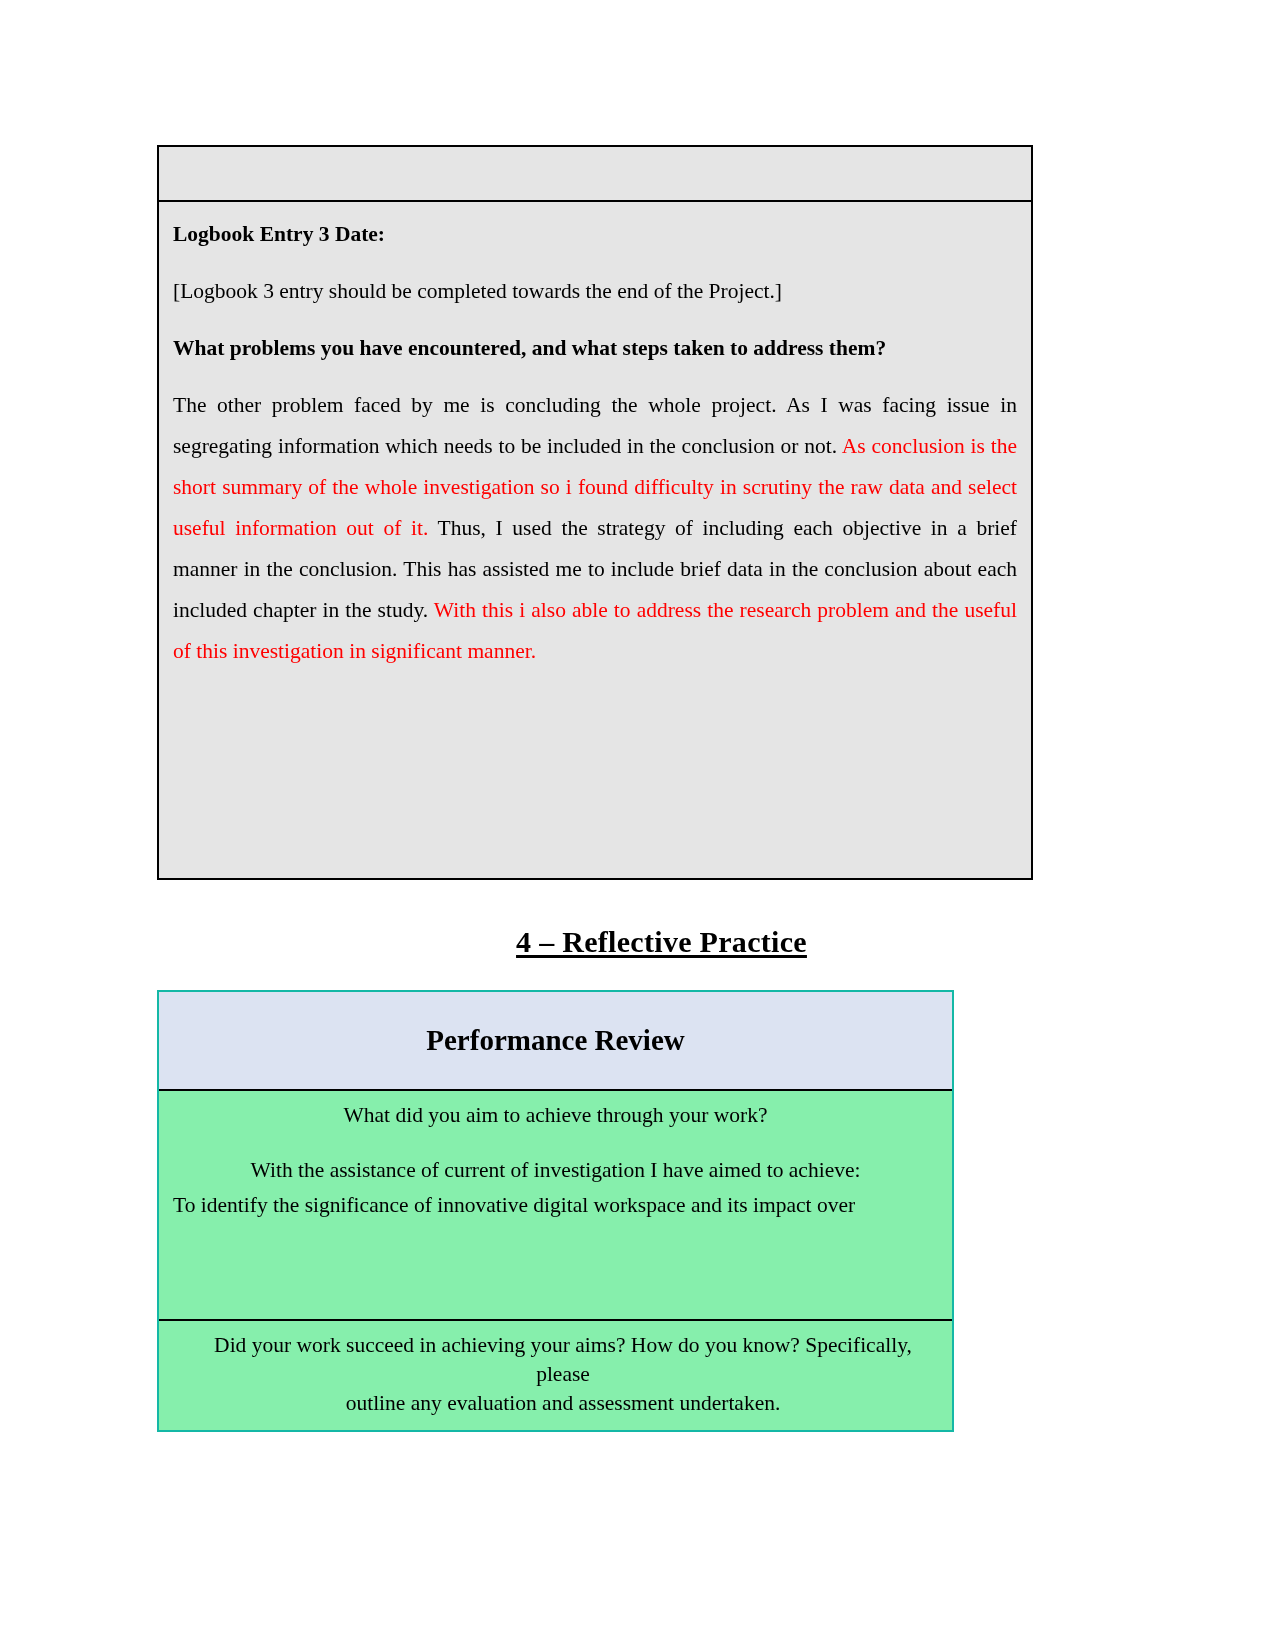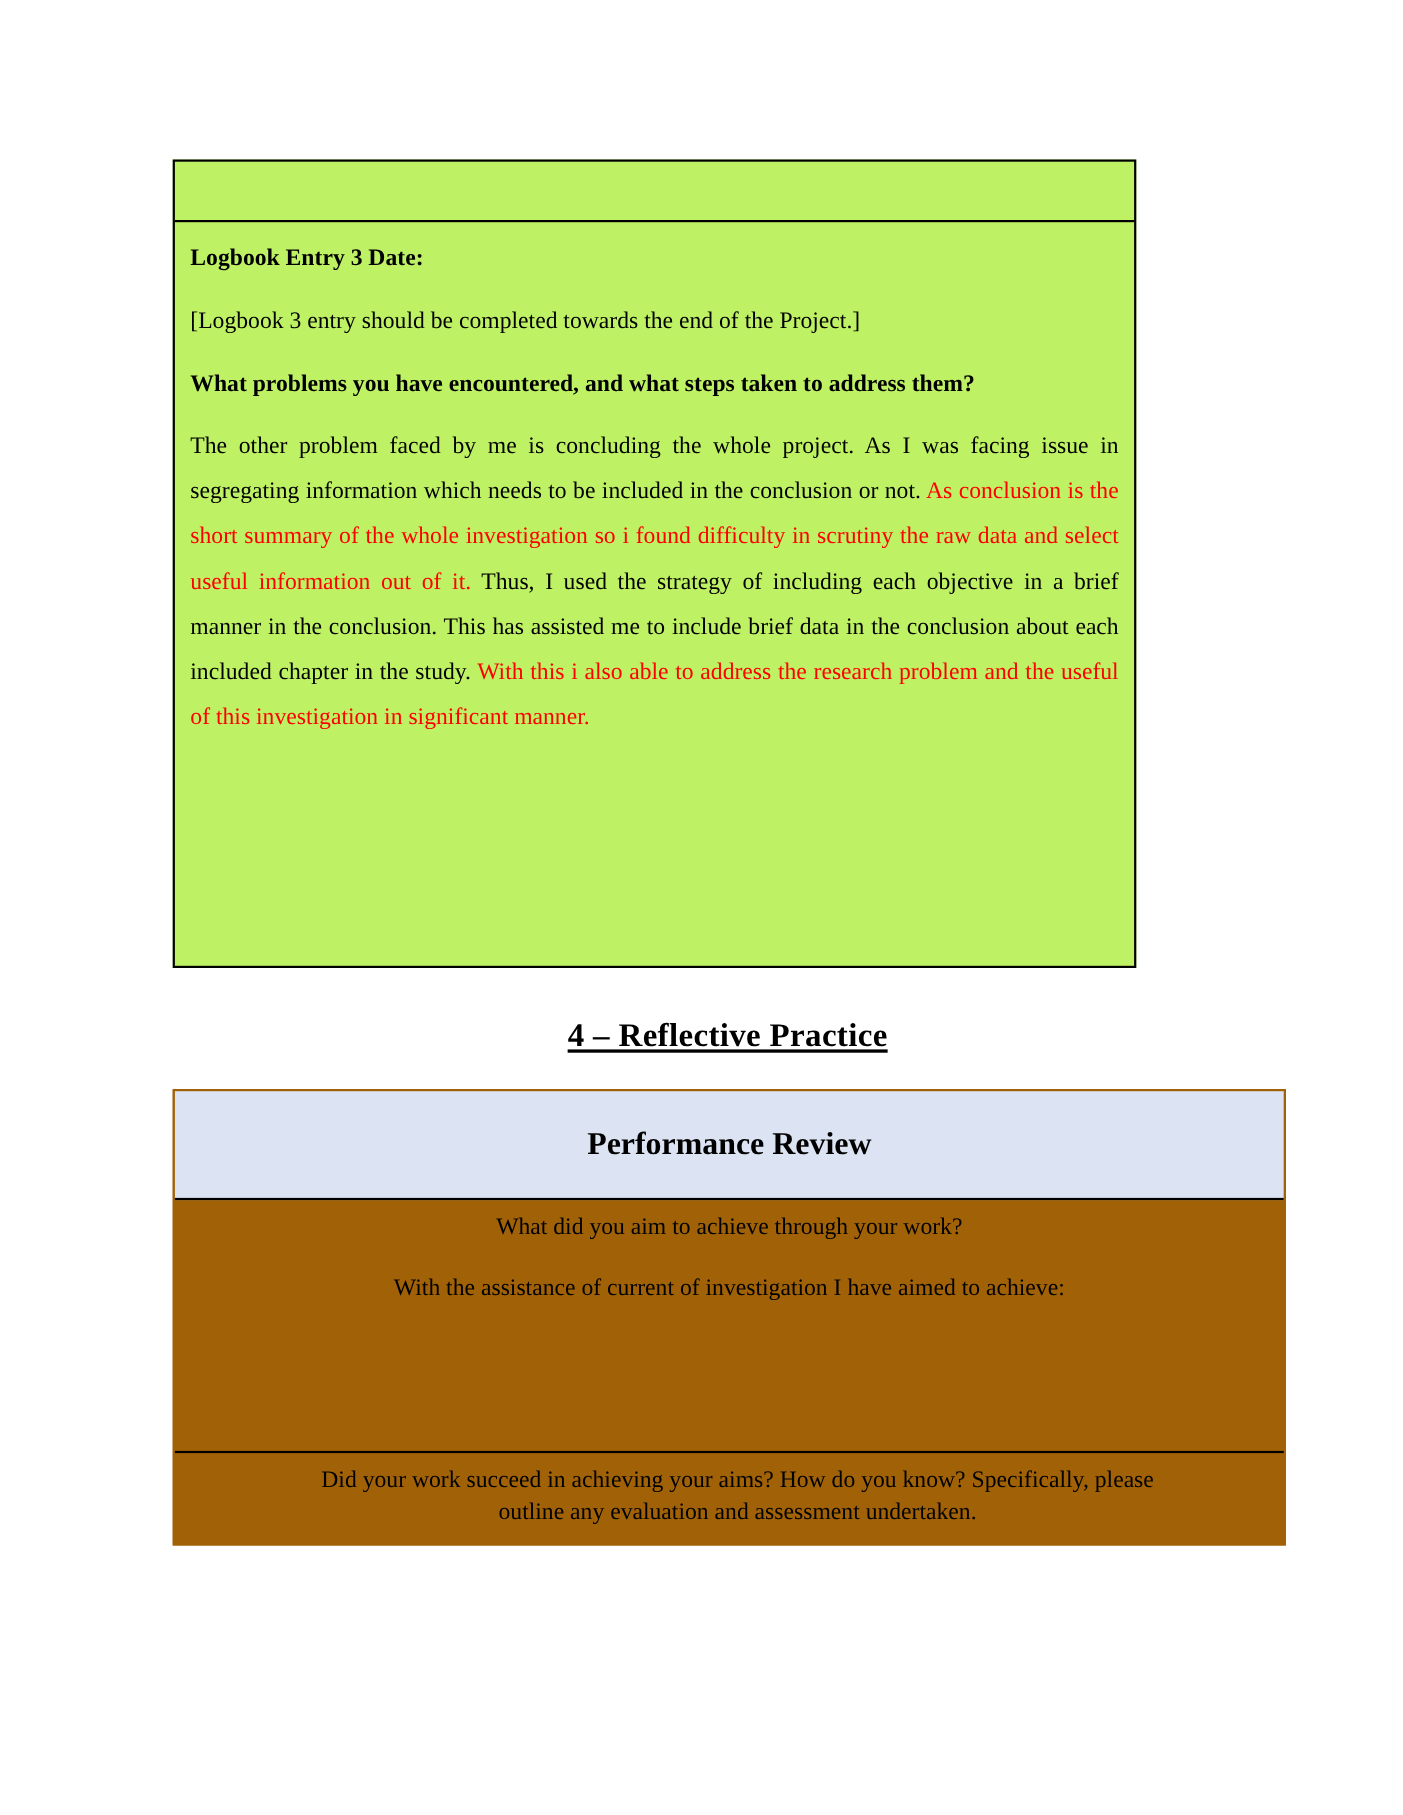--- a/index.html
+++ b/index.html
@@ -25,21 +25,21 @@
   }
 
   
   .logbook-table {
     position: absolute;
     left: 157px;
     top: 145px;
     width: 876px;
     border: 2px solid #000000;
     box-sizing: border-box;
-    background: #bef264;
+    background: #e5e5e5;
   }
   .logbook-empty-row {
     height: 55px;
     border-bottom: 2px solid #000000;
     box-sizing: border-box;
   }
   .logbook-body {
     box-sizing: border-box;
     padding: 12px 14px 14px 14px;
     min-height: 676px;
@@ -72,24 +72,24 @@
   .section-heading .u {
     text-decoration: underline;
     text-underline-offset: 3px;
   }
 
   
   .pr-table {
     position: absolute;
     left: 157px;
     top: 990px;
-    width: 1012px;
-    border: 2px solid #a16207;
+    width: 797px;
+    border: 2px solid #14b8a6;
     box-sizing: border-box;
-    background: #a16207;
+    background: #86efac;
   }
   .pr-header {
     background: #dce3f2;
     border-bottom: 2px solid #000000;
     box-sizing: border-box;
     height: 99px;
     display: flex;
     align-items: center;
     justify-content: center;
   }
@@ -153,20 +153,21 @@
       <div class="pr-header-title">Performance Review</div>
     </div>
 
     <div class="pr-cell pr-cell-aims">
       <p class="pr-line tight">What did you aim to achieve through your work?</p>
 
       <div class="gap-26"></div>
 
       <p class="pr-line tight">With the assistance of current of investigation I have aimed to achieve:</p>
 
+      <p class="pr-line justified">To identify the significance of innovative digital workspace and its impact over</p>
 
     </div>
 
     <div class="pr-cell pr-cell-eval">
       <p class="pr-line tight">Did your work succeed in achieving your aims? How do you know? Specifically, please</p>
       <p class="pr-line tight">outline any evaluation and assessment undertaken.</p>
     </div>
 
   </div>
 

